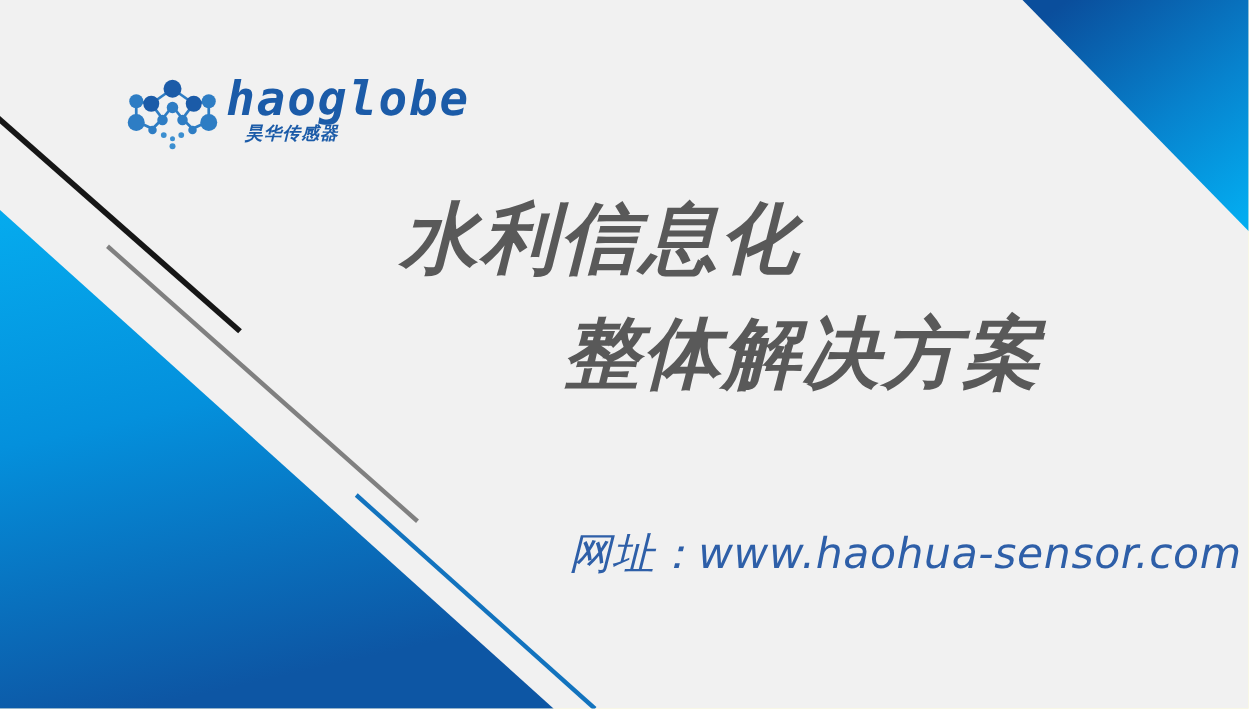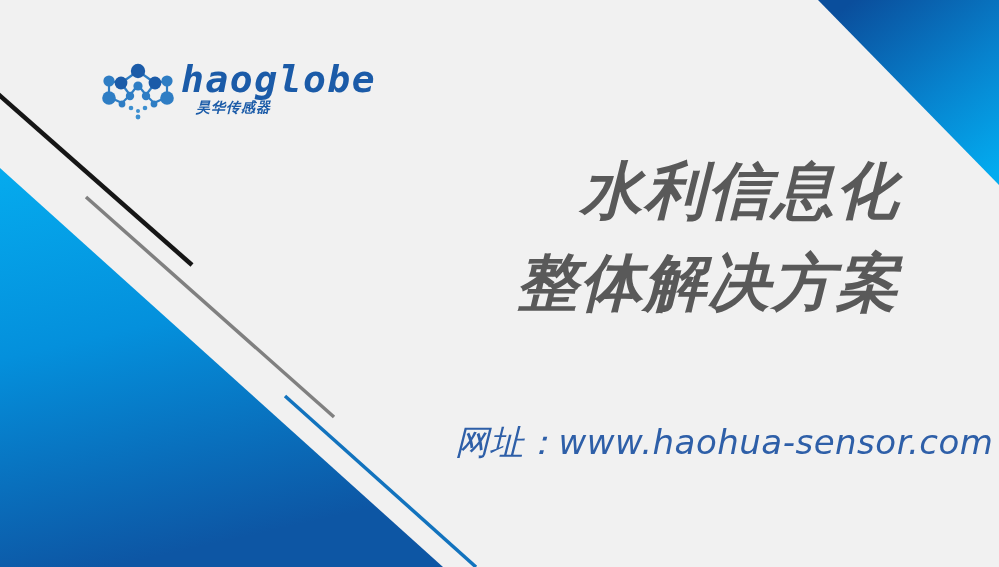--- a/index.html
+++ b/index.html
@@ -65,33 +65,32 @@
     line-height: 1;
     white-space: nowrap;
   }
 
   
   #title-block {
     position: absolute;
     left: 300px;
     top: 160px;
     width: 600px;
-    text-align: right;
   }
   .title-line {
     font-family: "DejaVu Sans", "Liberation Sans", sans-serif;
     font-size: 62px;
     font-weight: 700;
     color: #595959;
     letter-spacing: 2px;
     line-height: 1.0;
     white-space: nowrap;
   }
   #title-line-1 { margin-left: 20px; }
-  #title-line-2 { margin-top: 30px; }
+  #title-line-2 { margin-left: 150px; margin-top: 30px; }
 
   
   #website-block {
     position: absolute;
     left: 455px;
     top: 420px;
     font-family: "DejaVu Sans", "Liberation Sans", sans-serif;
     font-size: 34px;
     color: #2E5FA8;
     letter-spacing: 0.5px;

